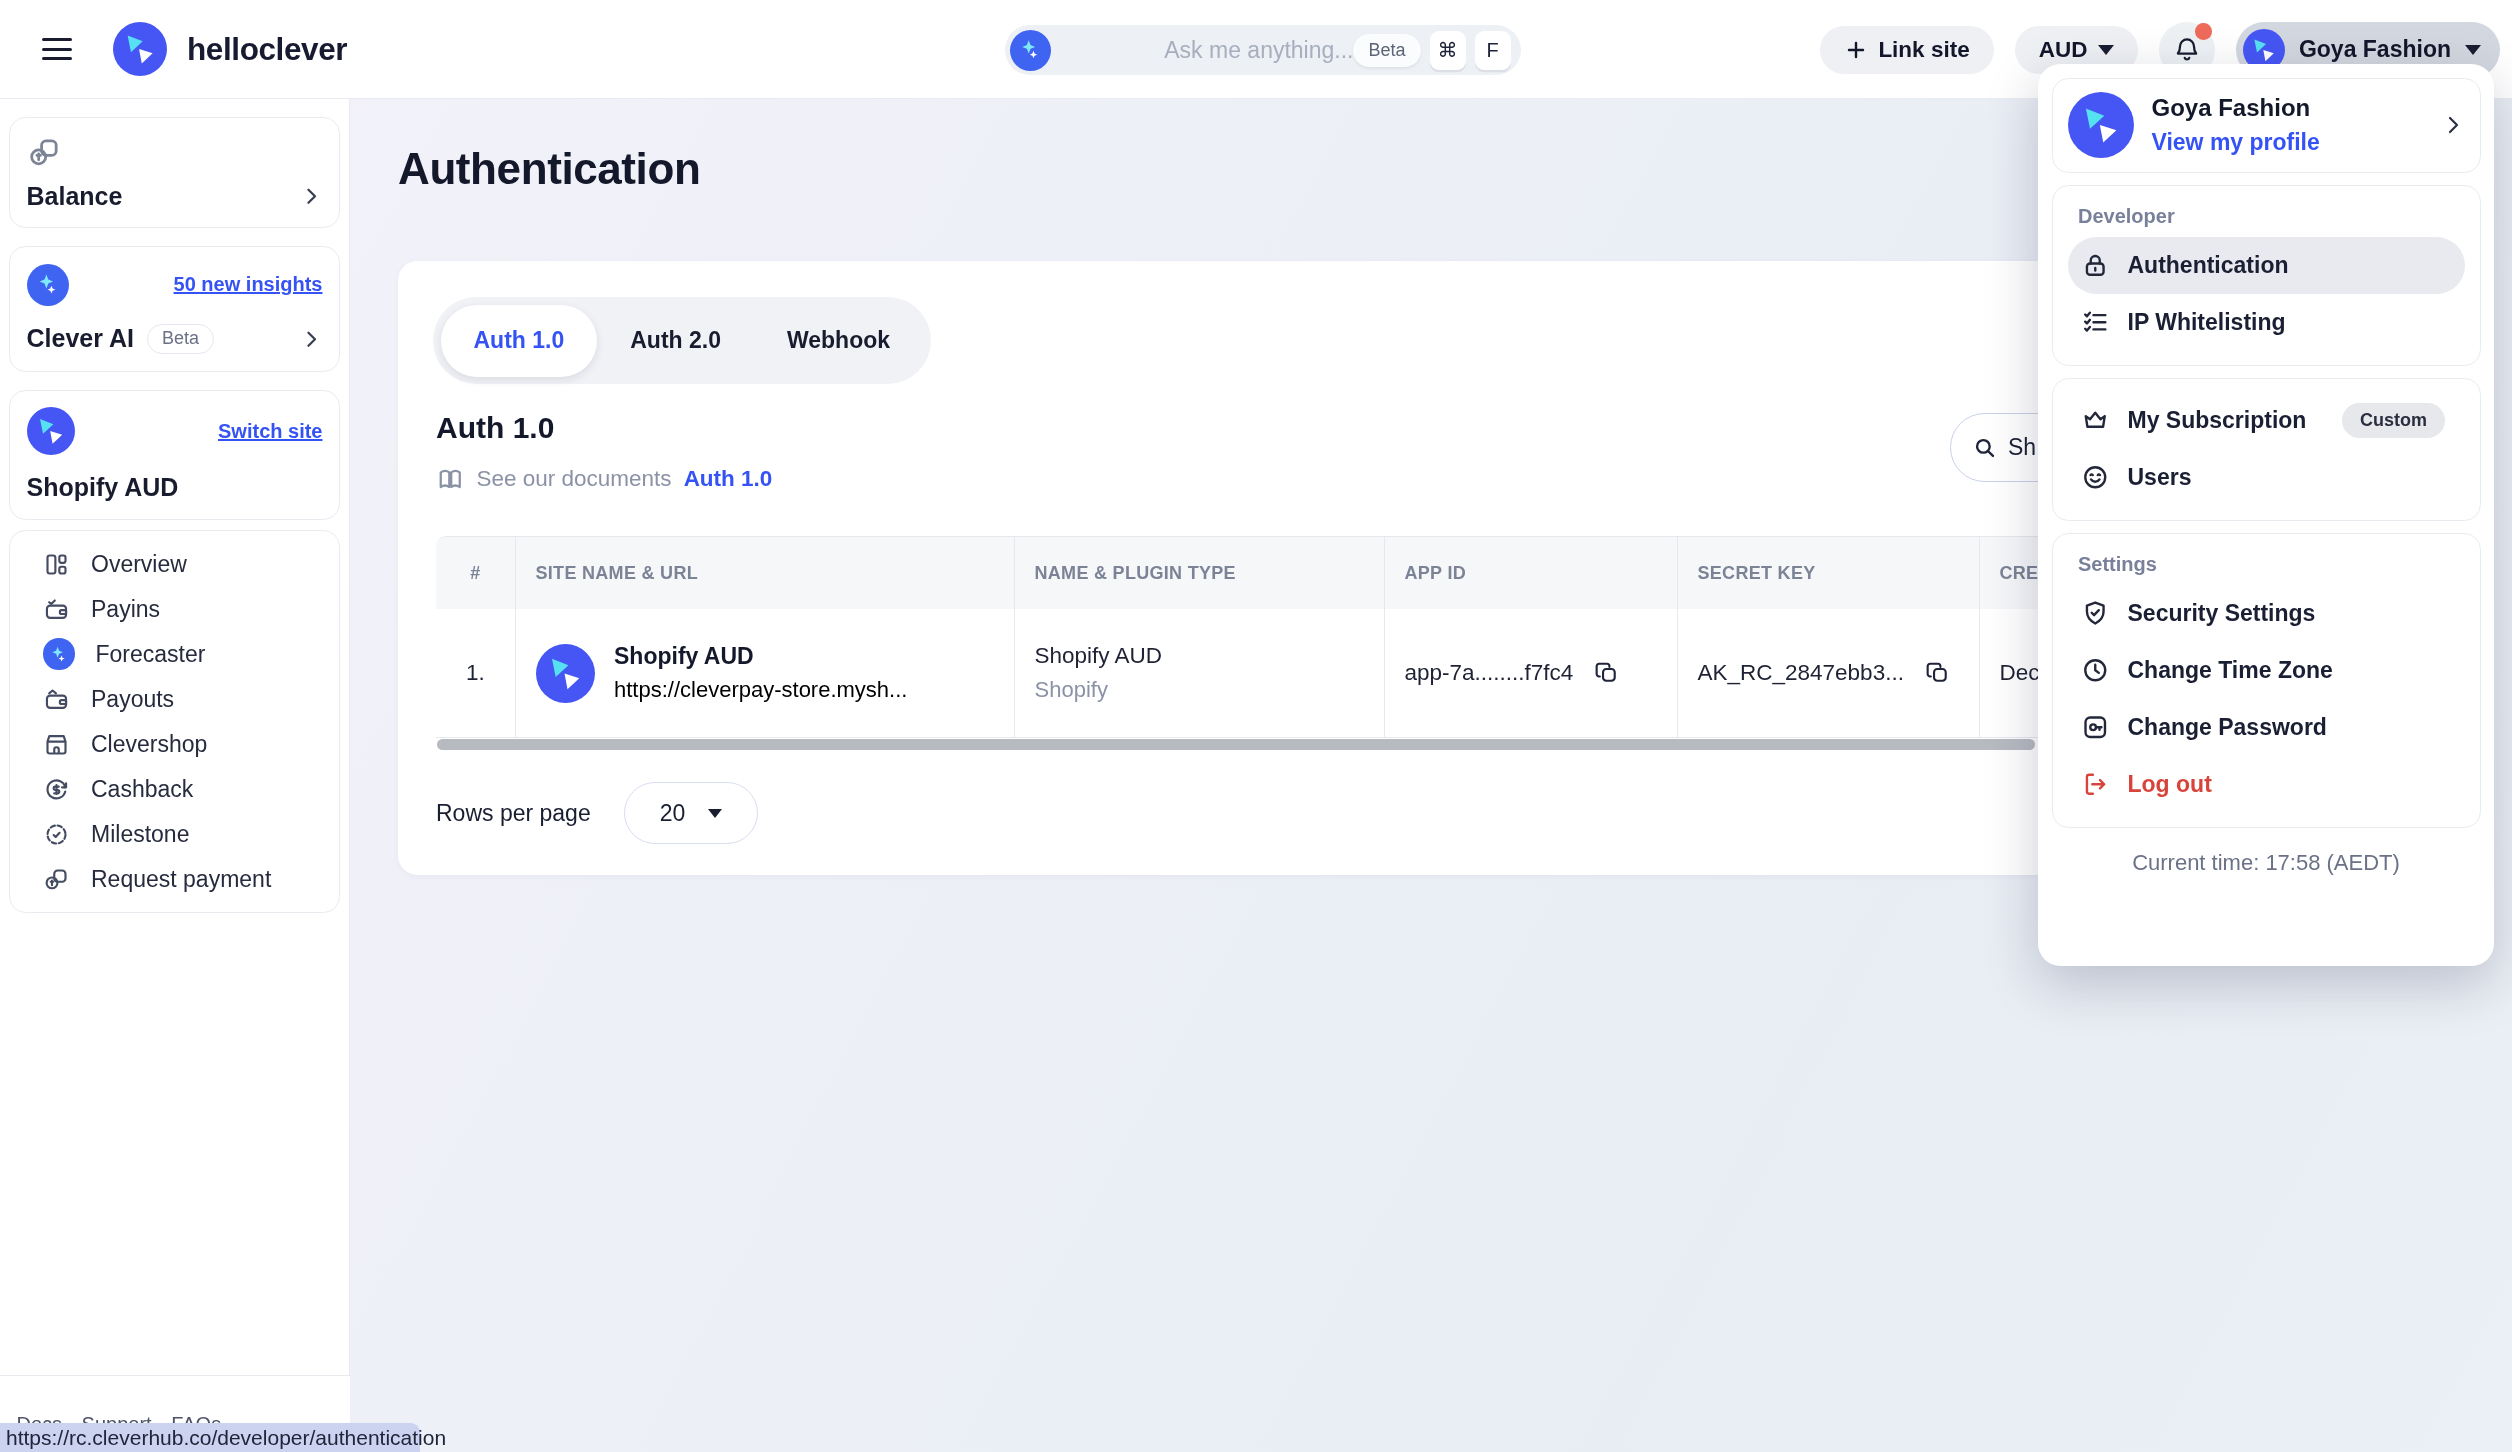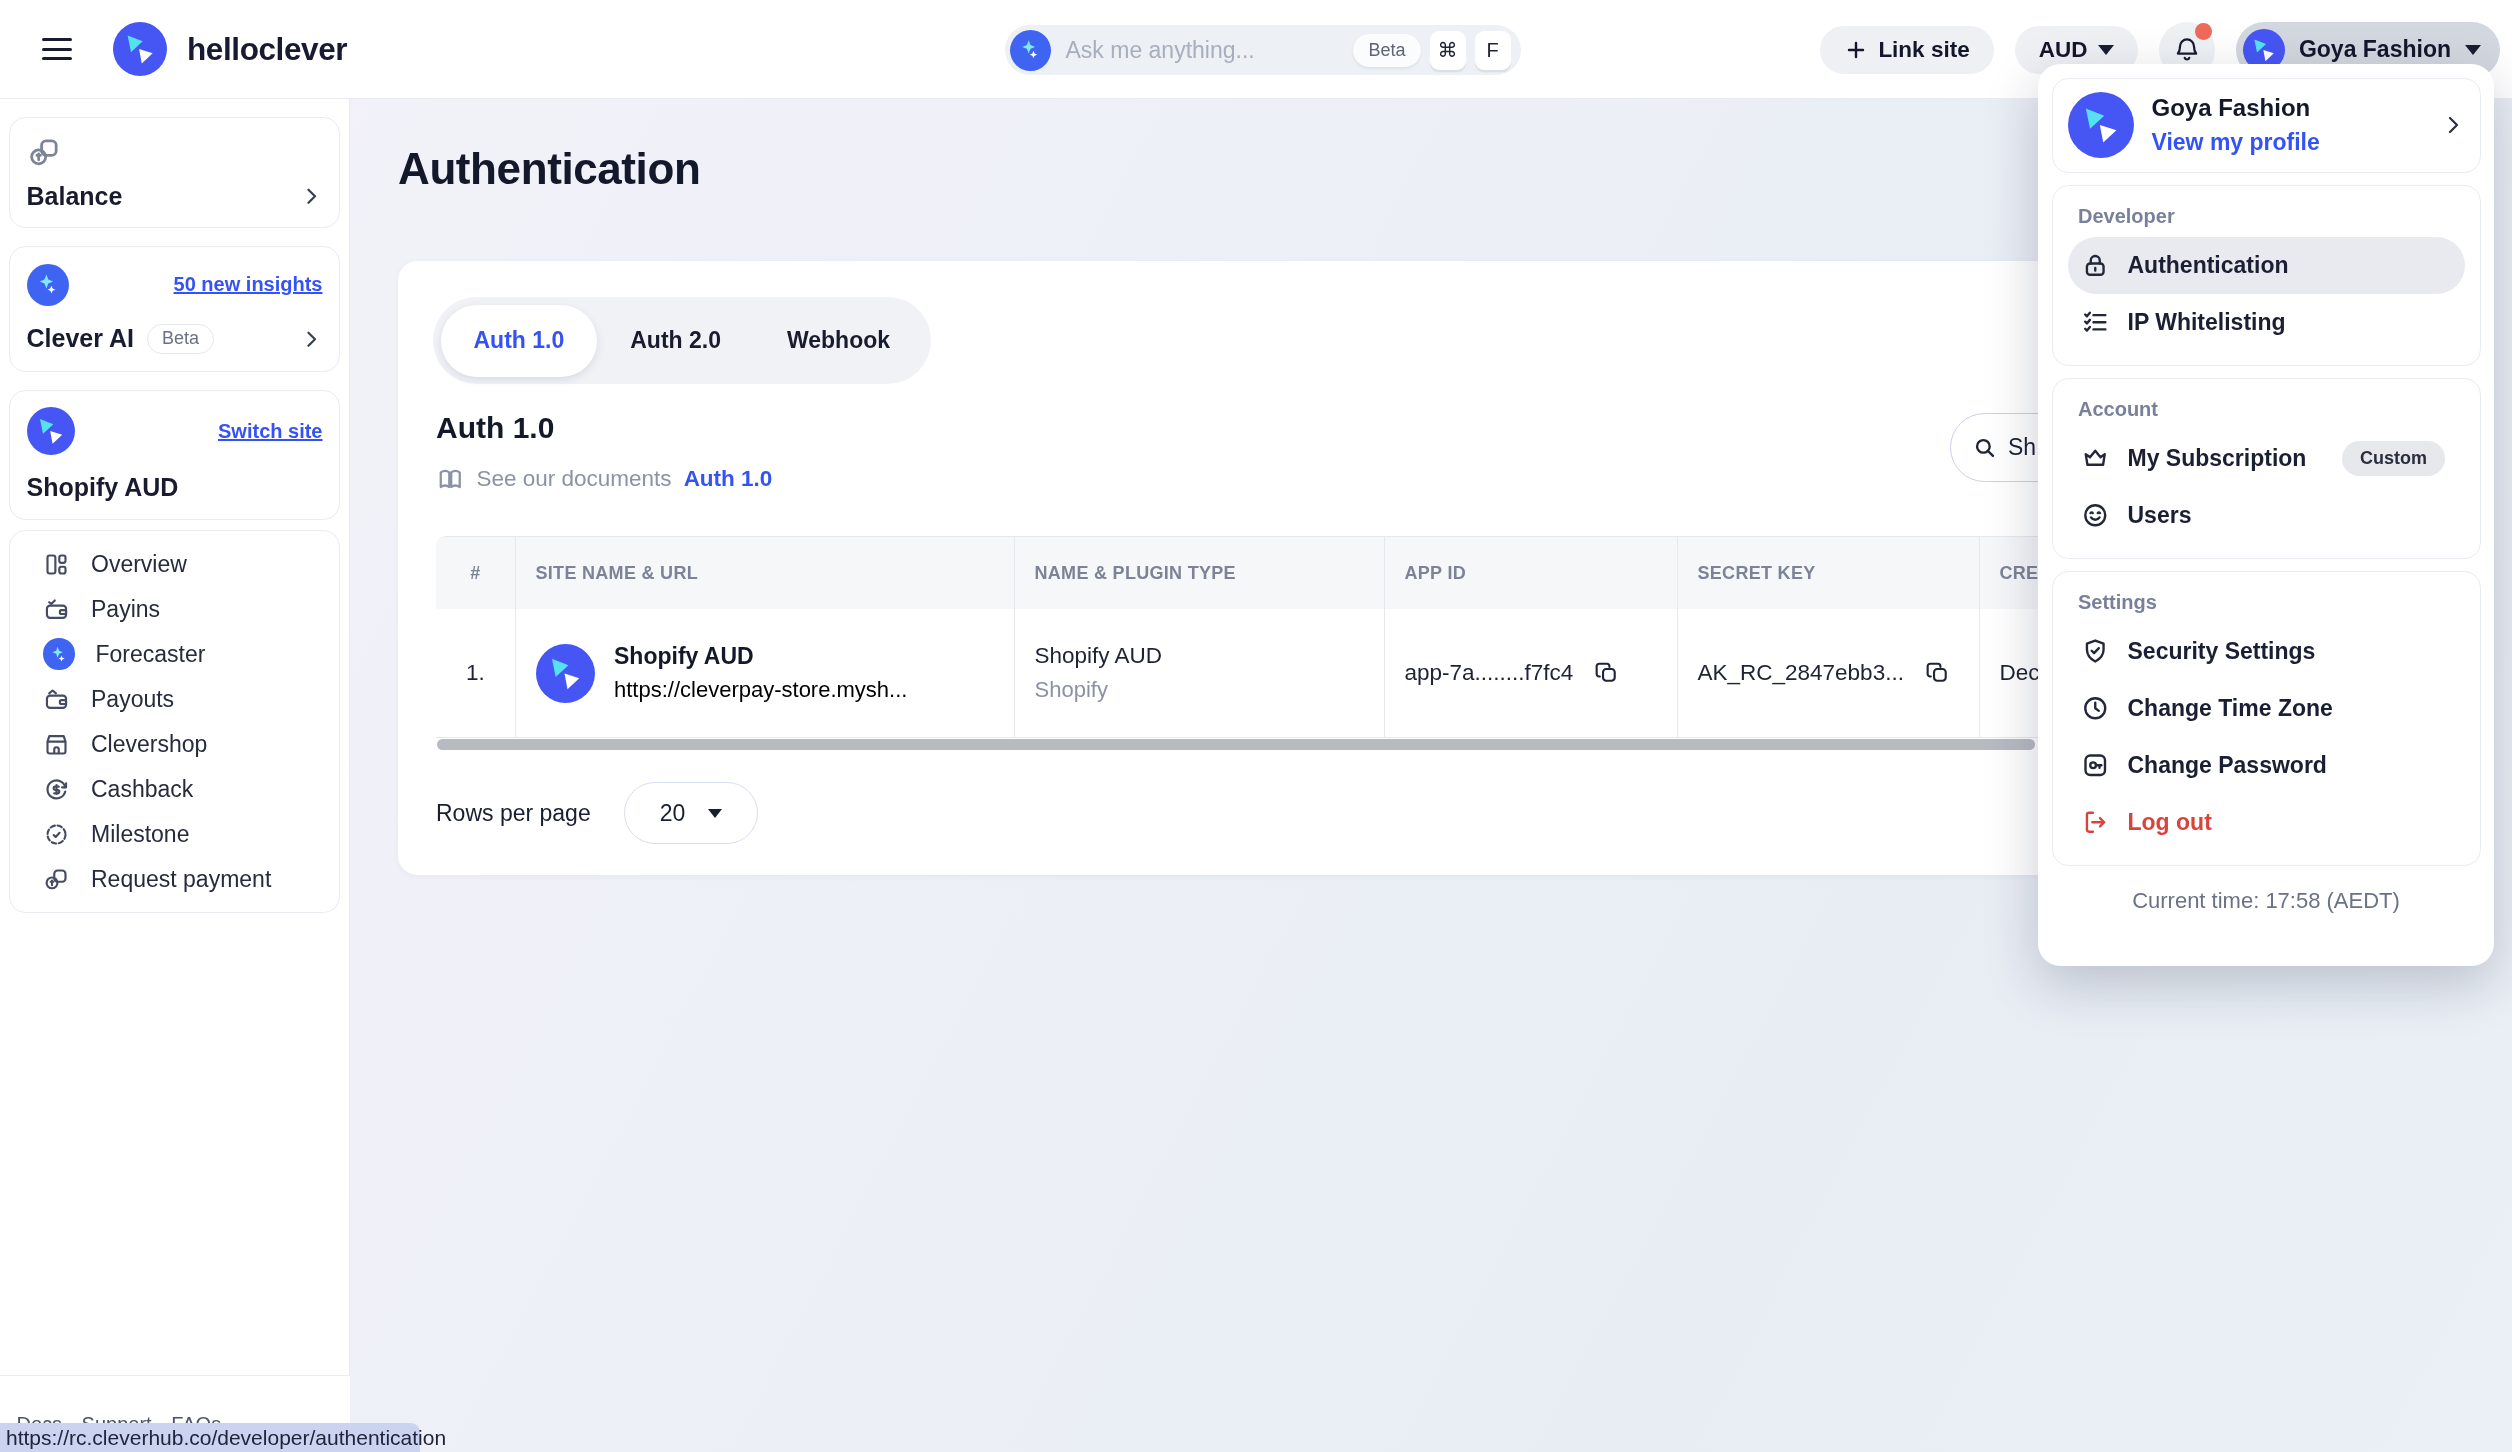--- a/index.html
+++ b/index.html
@@ -15,21 +15,21 @@
   
   .header { position:absolute; top:0; left:0; width:2512px; height:99px; background:#fff;
             border-bottom:0.8px solid #e9ebf2; display:flex; align-items:center; z-index:40; }
   .hamburger { margin-left:42px; width:30px; height:22.5px; display:flex; flex-direction:column; justify-content:space-between; cursor:pointer; }
   .hamburger span { height:3px; background:#181c2e; border-radius:1.5px; }
   .brand { display:flex; align-items:center; gap:20px; margin-left:41px;text-align:right; }
   .logo-mark { width:54px; height:54px; border-radius:50%; background:#4656f4; position:relative; overflow:hidden; }
   .brand-name { font-size:31.5px; font-weight:700; color:#171a30; letter-spacing:-0.4px; }
 
   .ai-search { position:absolute; left:1005px; top:25px; width:516px; height:50px; border-radius:25px;
-               background:#edf0f4; display:flex; align-items:center; padding:0 10.5px 0 4.5px; }
+               background:#edf0f4; display:flex; align-items:center; padding:0 10.5px 0 4.5px;text-align:right; }
   .ai-orb { width:41px; height:41px; border-radius:50%; background:#4064f2; display:flex; align-items:center; justify-content:center; }
   .ai-placeholder { margin-left:15px; font-size:23px; color:#a7aebd; flex:1; }
   .beta-pill { background:#fbfcfe; border-radius:750px; padding:6px 15px; font-size:18px; color:#5d6476; box-shadow:0 1.5px 3px rgba(30,35,60,.08); }
   .key-badge { width:36px; height:39px; margin-left:9px; background:#fff; border-radius:9px; box-shadow:0 2.3px 0 #dcdfe6;
                display:flex; align-items:center; justify-content:center; font-size:20px; color:#20243a; }
 
   .header-right { position:absolute; right:12px; top:0; height:99px; display:flex; align-items:center; gap:21px; }
   .pill-btn { height:48px; border-radius:24px; background:#eef0f4; display:flex; align-items:center; padding:0 24px; gap:10.5px;
               font-size:22.5px; font-weight:600; color:#14172b; cursor:pointer; }
   .caret { width:0; height:0; border-left:8.3px solid transparent; border-right:8.3px solid transparent; border-top:10.5px solid #191d30; }
@@ -405,21 +405,20 @@
     </div>
     <div class="menu-item">
       <svg class="ic" width="28.5" height="28.5" viewBox="0 0 24 24" style="stroke:#23273a;stroke-width:2">
           <path d="M10.5 6h10M10.5 12h10M10.5 18h10M3.5 5.5L5 7l2.5-3M3.5 11.5L5 13l2.5-3M3.5 17.5L5 19l2.5-3"></path>
         </svg>
       <span class="lbl">IP Whitelisting</span>
     </div>
   </div>
 
   <div class="menu-card">
-    <div class="menu-sec-title">Account</div>
     <div class="menu-item">
       <svg class="ic" width="28.5" height="28.5" viewBox="0 0 24 24" style="stroke:#23273a;stroke-width:2">
           <path d="M4 8.5l3.6 2.7L12 5.6l4.4 5.6L20 8.5l-1.4 9H5.4z"></path>
         </svg>
       <span class="lbl">My Subscription</span>
       <span class="custom-badge">Custom</span>
     </div>
     <div class="menu-item">
       <svg class="ic" width="28.5" height="28.5" viewBox="0 0 24 24" style="stroke:#23273a;stroke-width:2">
           <circle cx="12" cy="12" r="8.4"></circle>

